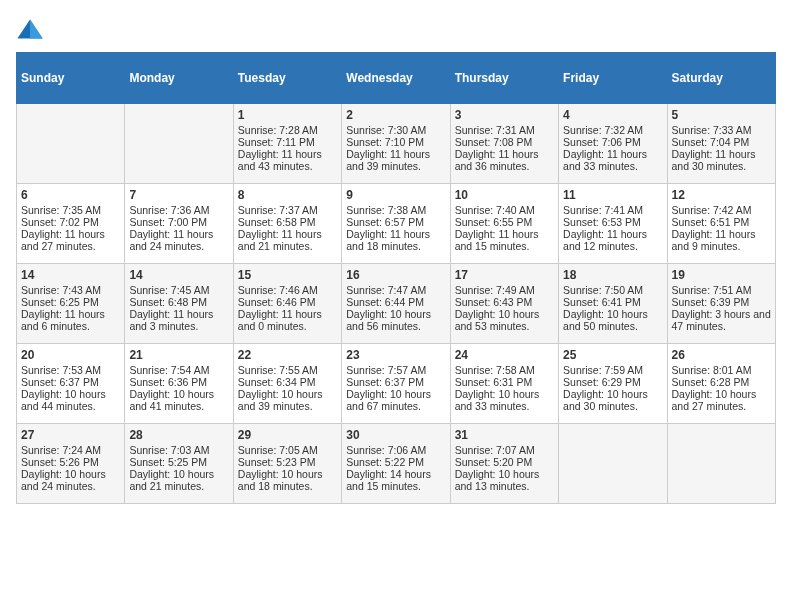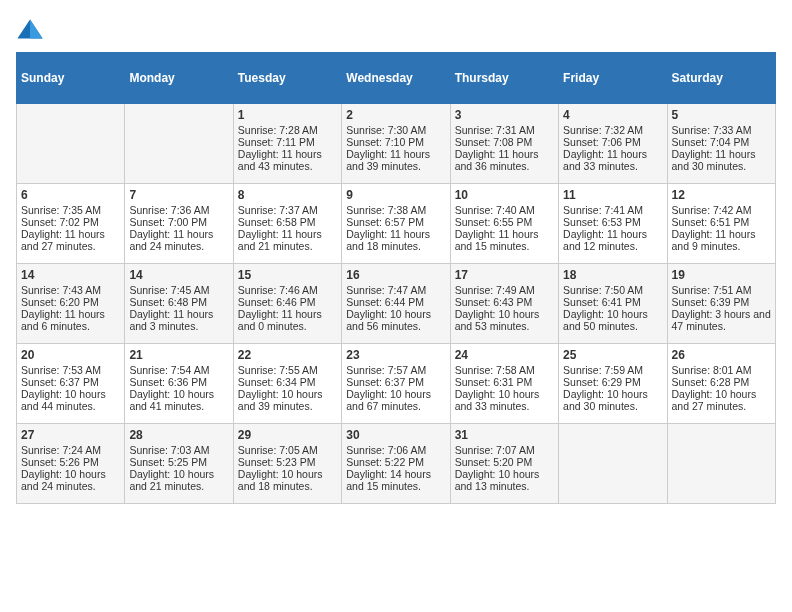--- a/index.html
+++ b/index.html
@@ -194,21 +194,21 @@
           <span class="day-num">12</span>
           <div>Sunrise: 7:42 AM</div>
           <div>Sunset: 6:51 PM</div>
           <div>Daylight: 11 hours and 9 minutes.</div>
         </td>
       </tr>
       <tr>
         <td>
           <span class="day-num">14</span>
           <div>Sunrise: 7:43 AM</div>
-          <div>Sunset: 6:20 PM</div>
+          <div>Sunset: 6:25 PM</div>
           <div>Daylight: 11 hours and 6 minutes.</div>
         </td>
         <td>
           <span class="day-num">14</span>
           <div>Sunrise: 7:45 AM</div>
           <div>Sunset: 6:48 PM</div>
           <div>Daylight: 11 hours and 3 minutes.</div>
         </td>
         <td>
           <span class="day-num">15</span>

